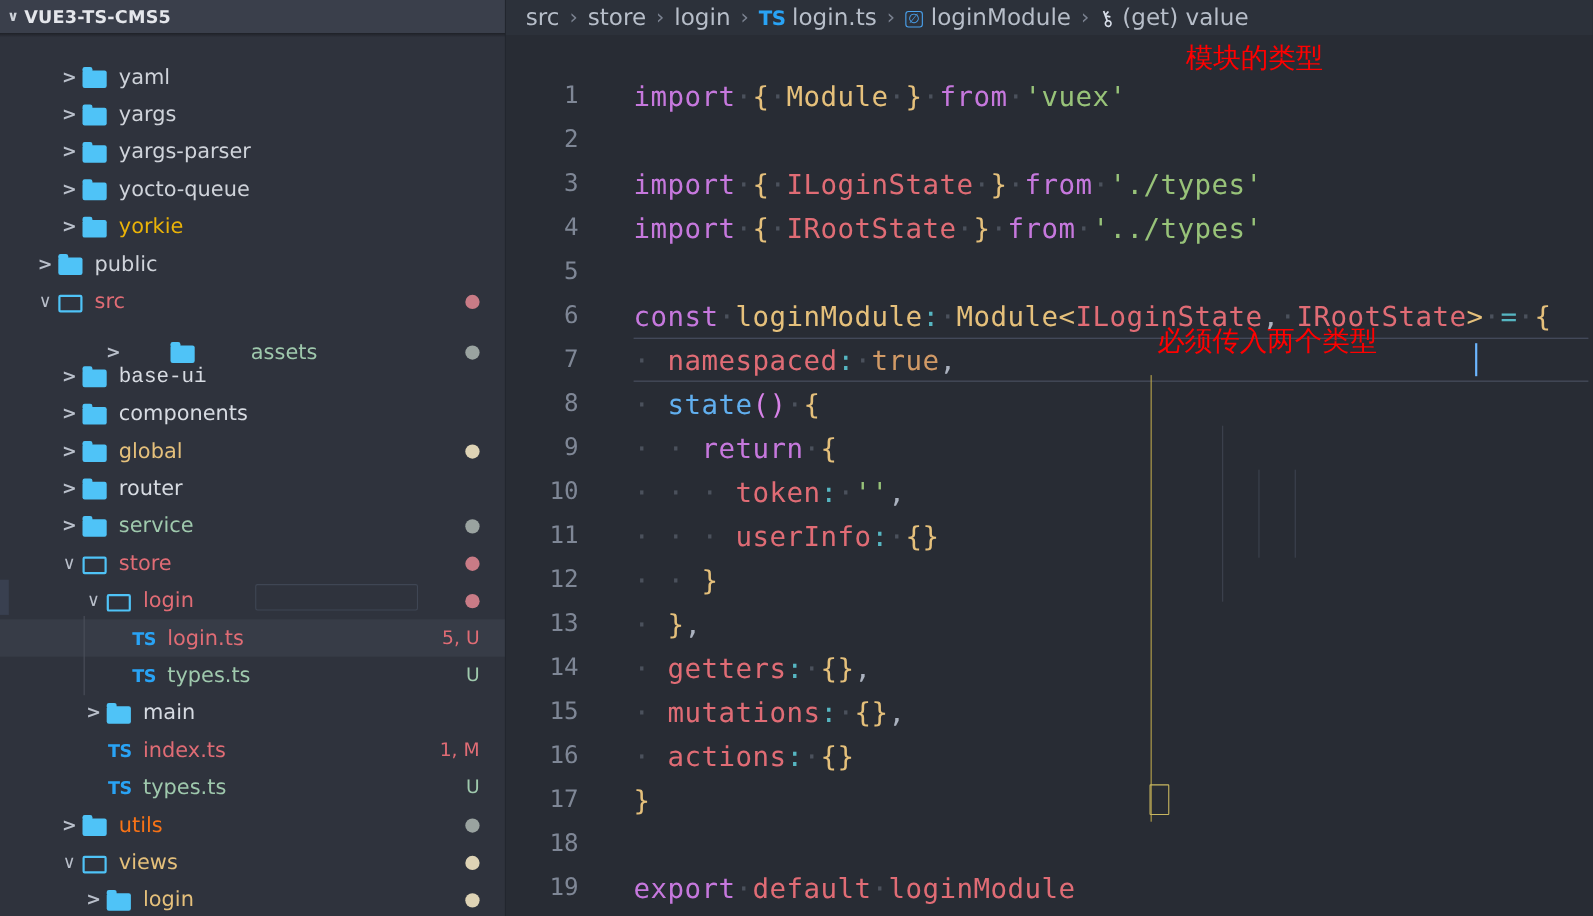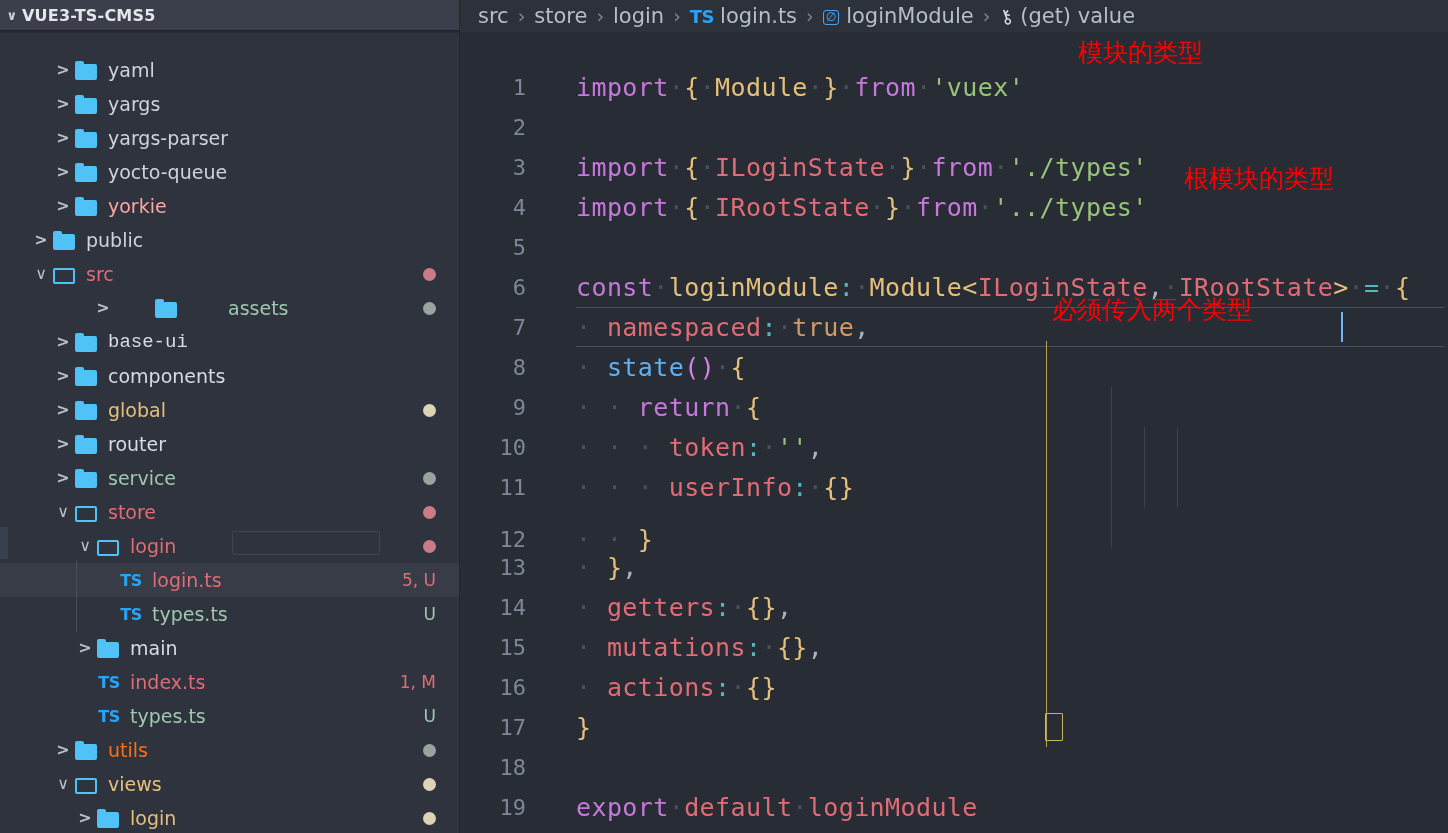--- a/index.html
+++ b/index.html
@@ -233,41 +233,41 @@
           </span>
           <span class="label" style="color: rgb(207, 211, 218);">yocto-queue</span>
         </div>
         <div class="row" style="position: absolute; left: 0px; right: 0px; top: 159px;">
           <div style="width: 52px; flex: 0 0 52px;"></div>
           <span class="twisty closed"></span>
           <span class="folder-ico">
             <span class="tab"></span>
             <span class="shape"></span>
           </span>
-          <span class="label" style="color: #fca5a5;">yorkie</span>
+          <span class="label" style="color: #eab308;">yorkie</span>
         </div>
         <div class="row" style="position: absolute; left: 0px; right: 0px; top: 193px;">
           <div style="width: 30px; flex: 0 0 30px;"></div>
           <span class="twisty closed"></span>
           <span class="folder-ico">
             <span class="tab"></span>
             <span class="shape"></span>
           </span>
           <span class="label" style="color: rgb(207, 211, 218);">public</span>
         </div>
         <div class="row" style="position: absolute; left: 0px; right: 0px; top: 227px;">
           <div style="width: 30px; flex: 0 0 30px;"></div>
           <span class="twisty open"></span>
           <span class="folder-ico open">
             <span class="shape"></span>
           </span>
           <span class="label" style="color: rgb(224, 108, 117);">src</span>
           <span class="dot" style="background: rgb(201, 123, 134);"></span>
         </div>
-        <div class="row" style="position: absolute; left: 0px; right: 0px; top: 261px; gap: 40px;">
+        <div class="row" style="position: absolute; left: 0px; right: 0px; top: 273px; gap: 40px;">
           <div style="width: 52px; flex: 0 0 52px;"></div>
           <span class="twisty closed"></span>
           <span class="folder-ico">
             <span class="tab"></span>
             <span class="shape"></span>
           </span>
           <span class="label" style="color: rgb(159, 201, 173);">assets</span>
           <span class="dot" style="background: rgb(154, 163, 160);"></span>
         </div>
         <div class="row" style="position: absolute; left: 0px; right: 0px; top: 295px;">
@@ -462,21 +462,21 @@
           <span class="ctext"><span class="wsdot">· · </span><span class="kw">return</span><span class="wsdot">·</span><span class="br-y">{</span></span>
         </div>
         <div class="cline" style="top: 395px;">
           <span class="lnum">10</span>
           <span class="ctext"><span class="wsdot">· · · </span><span class="prop">token</span><span class="colon">:</span><span class="wsdot">·</span><span class="str">''</span><span class="punc">,</span></span>
         </div>
         <div class="cline" style="top: 435px;">
           <span class="lnum">11</span>
           <span class="ctext"><span class="wsdot">· · · </span><span class="prop">userInfo</span><span class="colon">:</span><span class="wsdot">·</span><span class="br-y">{</span><span class="br-y">}</span></span>
         </div>
-        <div class="cline" style="top: 487px;">
+        <div class="cline" style="top: 475px;">
           <span class="lnum">12</span>
           <span class="ctext"><span class="wsdot">· · </span><span class="br-y">}</span></span>
         </div>
         <div class="cline" style="top: 515px;">
           <span class="lnum">13</span>
           <span class="ctext"><span class="wsdot">· </span><span class="br-y">}</span><span class="punc">,</span></span>
         </div>
         <div class="cline" style="top: 555px;">
           <span class="lnum">14</span>
           <span class="ctext"><span class="wsdot">· </span><span class="prop">getters</span><span class="colon">:</span><span class="wsdot">·</span><span class="br-y">{</span><span class="br-y">}</span><span class="punc">,</span></span>
@@ -507,16 +507,15 @@
         <div class="cur-line-box" style="top: 275px;"></div>
         <div class="cursor" style="left: 881px; top: 280px;"></div>
         <div class="bracket-guide" style="left: 586px; top: 309px; height: 406px;"></div>
         <div class="indent-v" style="left: 651px; top: 355px; height: 160px;"></div>
         <div class="indent-v" style="left: 684px; top: 395px; height: 80px;"></div>
         <div class="indent-v" style="left: 717px; top: 395px; height: 80px;"></div>
         <div class="bracket-box" style="left: 585px; width: 18px; top: 681px; height: 28px;"></div>
       </div>
 
   <div class="annot" style="left: 618px; top: 36px; color: rgb(255, 0, 0);">模块的类型</div>
-      <div class="annot" style="left: 724px; top: 162px; color: rgb(255, 0, 0);">根模块的类型</div>
       <div class="annot" style="left: 592px; top: 293px; color: rgb(255, 0, 0);">必须传入两个类型</div>
     </div>
 </div>
 
 </body></html>

